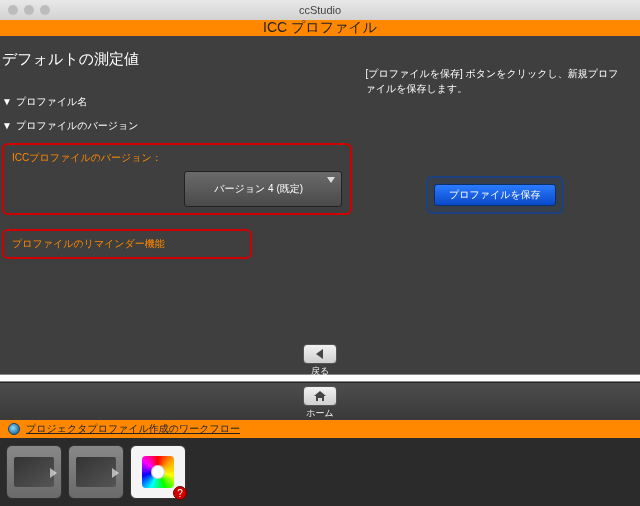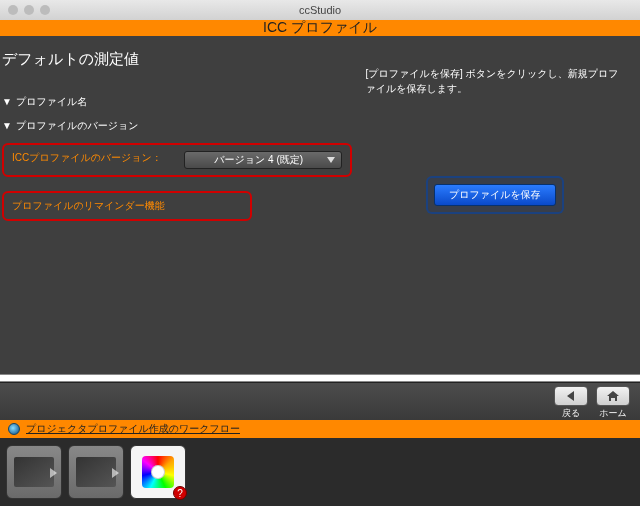--- a/index.html
+++ b/index.html
@@ -34,45 +34,46 @@
   }
   .hlbox.row { padding: 6px 8px; display:flex; align-items:flex-start; gap:22px; }
   .field-label { color:#ff8a00; font-size:10px; margin-bottom:4px; display:block; }
   .row-label { color:#ff8a00; font-size:10px; white-space:nowrap; }
   .text-input {
     width: 100%; height: 18px; background:#fff; color:#000;
     border:1px solid #222; border-radius:2px; padding:0 4px; font-size:10px;
   }
   .dropdown {
     background: linear-gradient(#6a6a6a,#4a4a4a);
-    border:1px solid #222; border-radius:3px; height:18px;
+    border:1px solid #222; border-radius:3px; height:36px;
     display:flex; align-items:center; justify-content:center;
     position:relative; color:#fff; font-size:10px;
-    min-width: 90px; padding: 0 18px 0 10px;
+    min-width: 90px; padding: 0 18px 0 10px; margin-top: 20px;
   }
   .dropdown .chev {
     position:absolute; right:6px; top:4px;
   }
   .dd-wide { flex:1; }
   .instr { font-size:10px; line-height:1.5; margin-top: 16px; margin-bottom: 80px; }
   .save-wrap { display:flex; justify-content:center; }
   .save-glow {
     border:2px solid rgba(0,70,180,0.5); border-radius:6px; padding:6px;
     background: rgba(20,60,140,0.15);
   }
   .save-btn {
     background: linear-gradient(#2a7bff,#0a49c8);
     color:#fff; font-size:10px; border:1px solid #06316f;
     border-radius:3px; padding:3px 14px; cursor:pointer;
   }
   .divider { height: 8px; background:#fff; border-top:1px solid #888; border-bottom:1px solid #888;}
   .navbar {
     height:38px; background: linear-gradient(#4c4c4c,#3a3a3a);
-    display:flex; justify-content:flex-end; align-items:flex-end; gap:8px; padding:0 10px;
+    display:flex; justify-content:flex-end; align-items:center; gap:8px; padding:0 10px;
     border-top:1px solid #222;
+    flex-direction:column;
   }
   .nav-btn {
     display:flex; flex-direction:column; align-items:center; gap:1px;
     cursor:pointer; font-size:9px; color:#eee;
   }
   .nav-btn .btnface {
     width:34px; height:20px; background:linear-gradient(#f2f2f2,#cfcfcf);
     border:1px solid #555; border-radius:4px; display:flex; align-items:center; justify-content:center;
     color:#333;
   }

